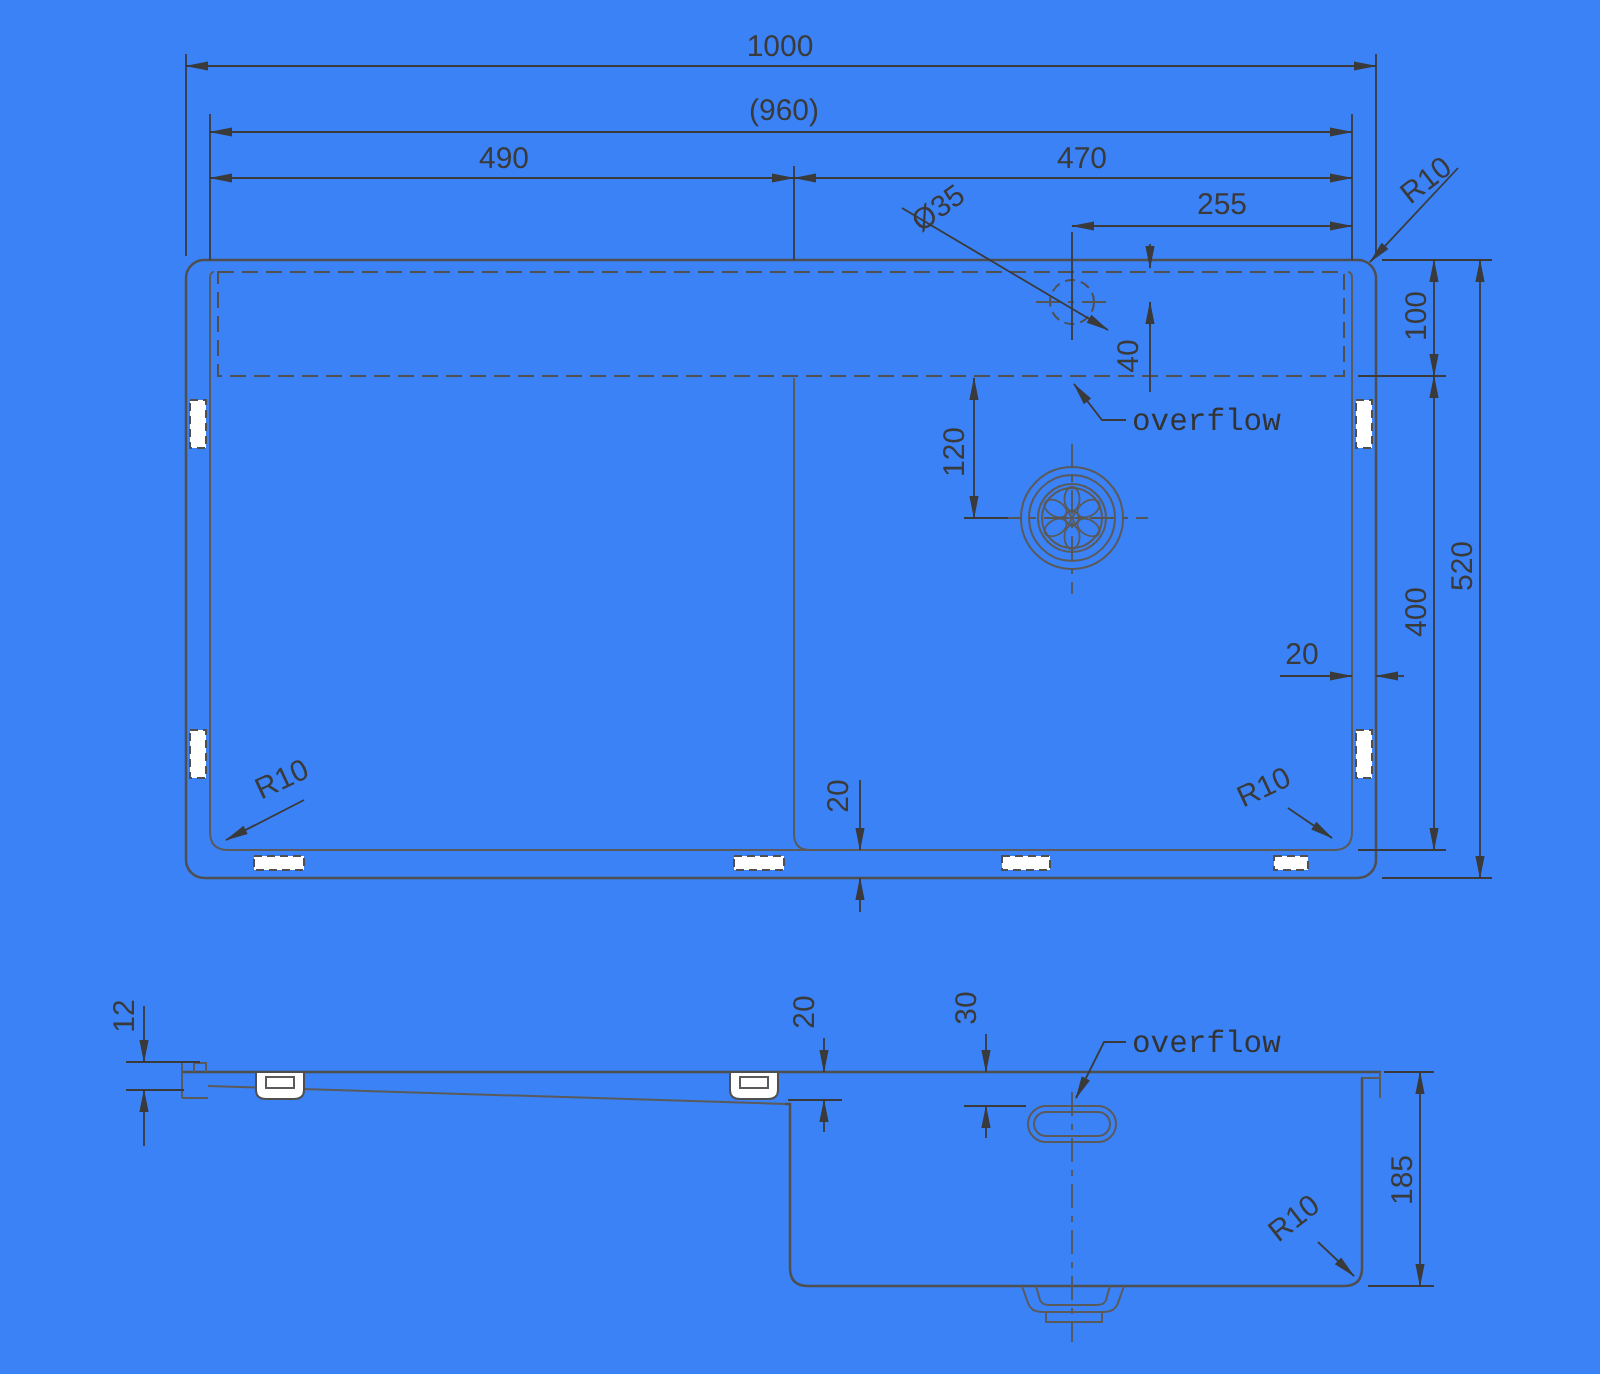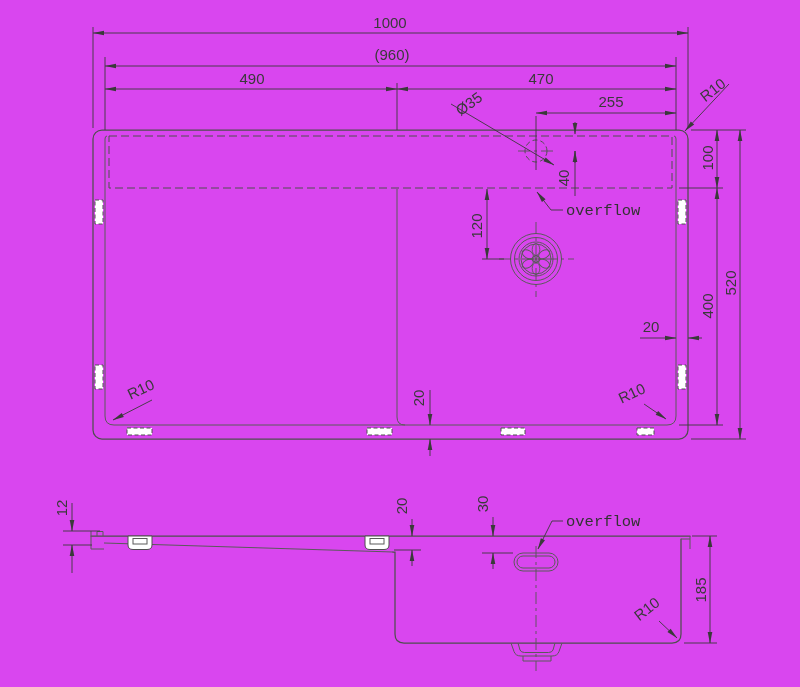--- a/index.html
+++ b/index.html
@@ -1,16 +1,16 @@
 <!DOCTYPE html>
 <html><head>
 <meta charset="utf-8">
 <style>
   html,body{margin:0;padding:0;background:#fff;}
-  .stage{position:relative;width:800px;height:687px;background:#d946ef;overflow:hidden;
+  .stage{position:relative;width:800px;height:687px;background:#3b82f6;overflow:hidden;
          font-family:"Liberation Sans",sans-serif;}
   svg{display:block;}
   .geo{stroke:#4f4f4f;stroke-width:1.25;fill:none;stroke-linecap:round;}
   .geo2{stroke:#5a5a5a;stroke-width:1;fill:none;}
   .hid{stroke:#4f4f4f;stroke-width:1;fill:none;stroke-dasharray:8 4;}
   .hid2{stroke:#4f4f4f;stroke-width:1;fill:#ffffff;stroke-dasharray:4 2.5;}
   .cl{stroke:#555;stroke-width:.9;fill:none;stroke-dasharray:12 4 3 4;}
   .dim{stroke:#3a3a3a;stroke-width:.9;fill:none;}
   .clipfill{fill:#ffffff;stroke:#4f4f4f;stroke-width:1;}
   text{font-size:15px;fill:#3a3a3a;}

